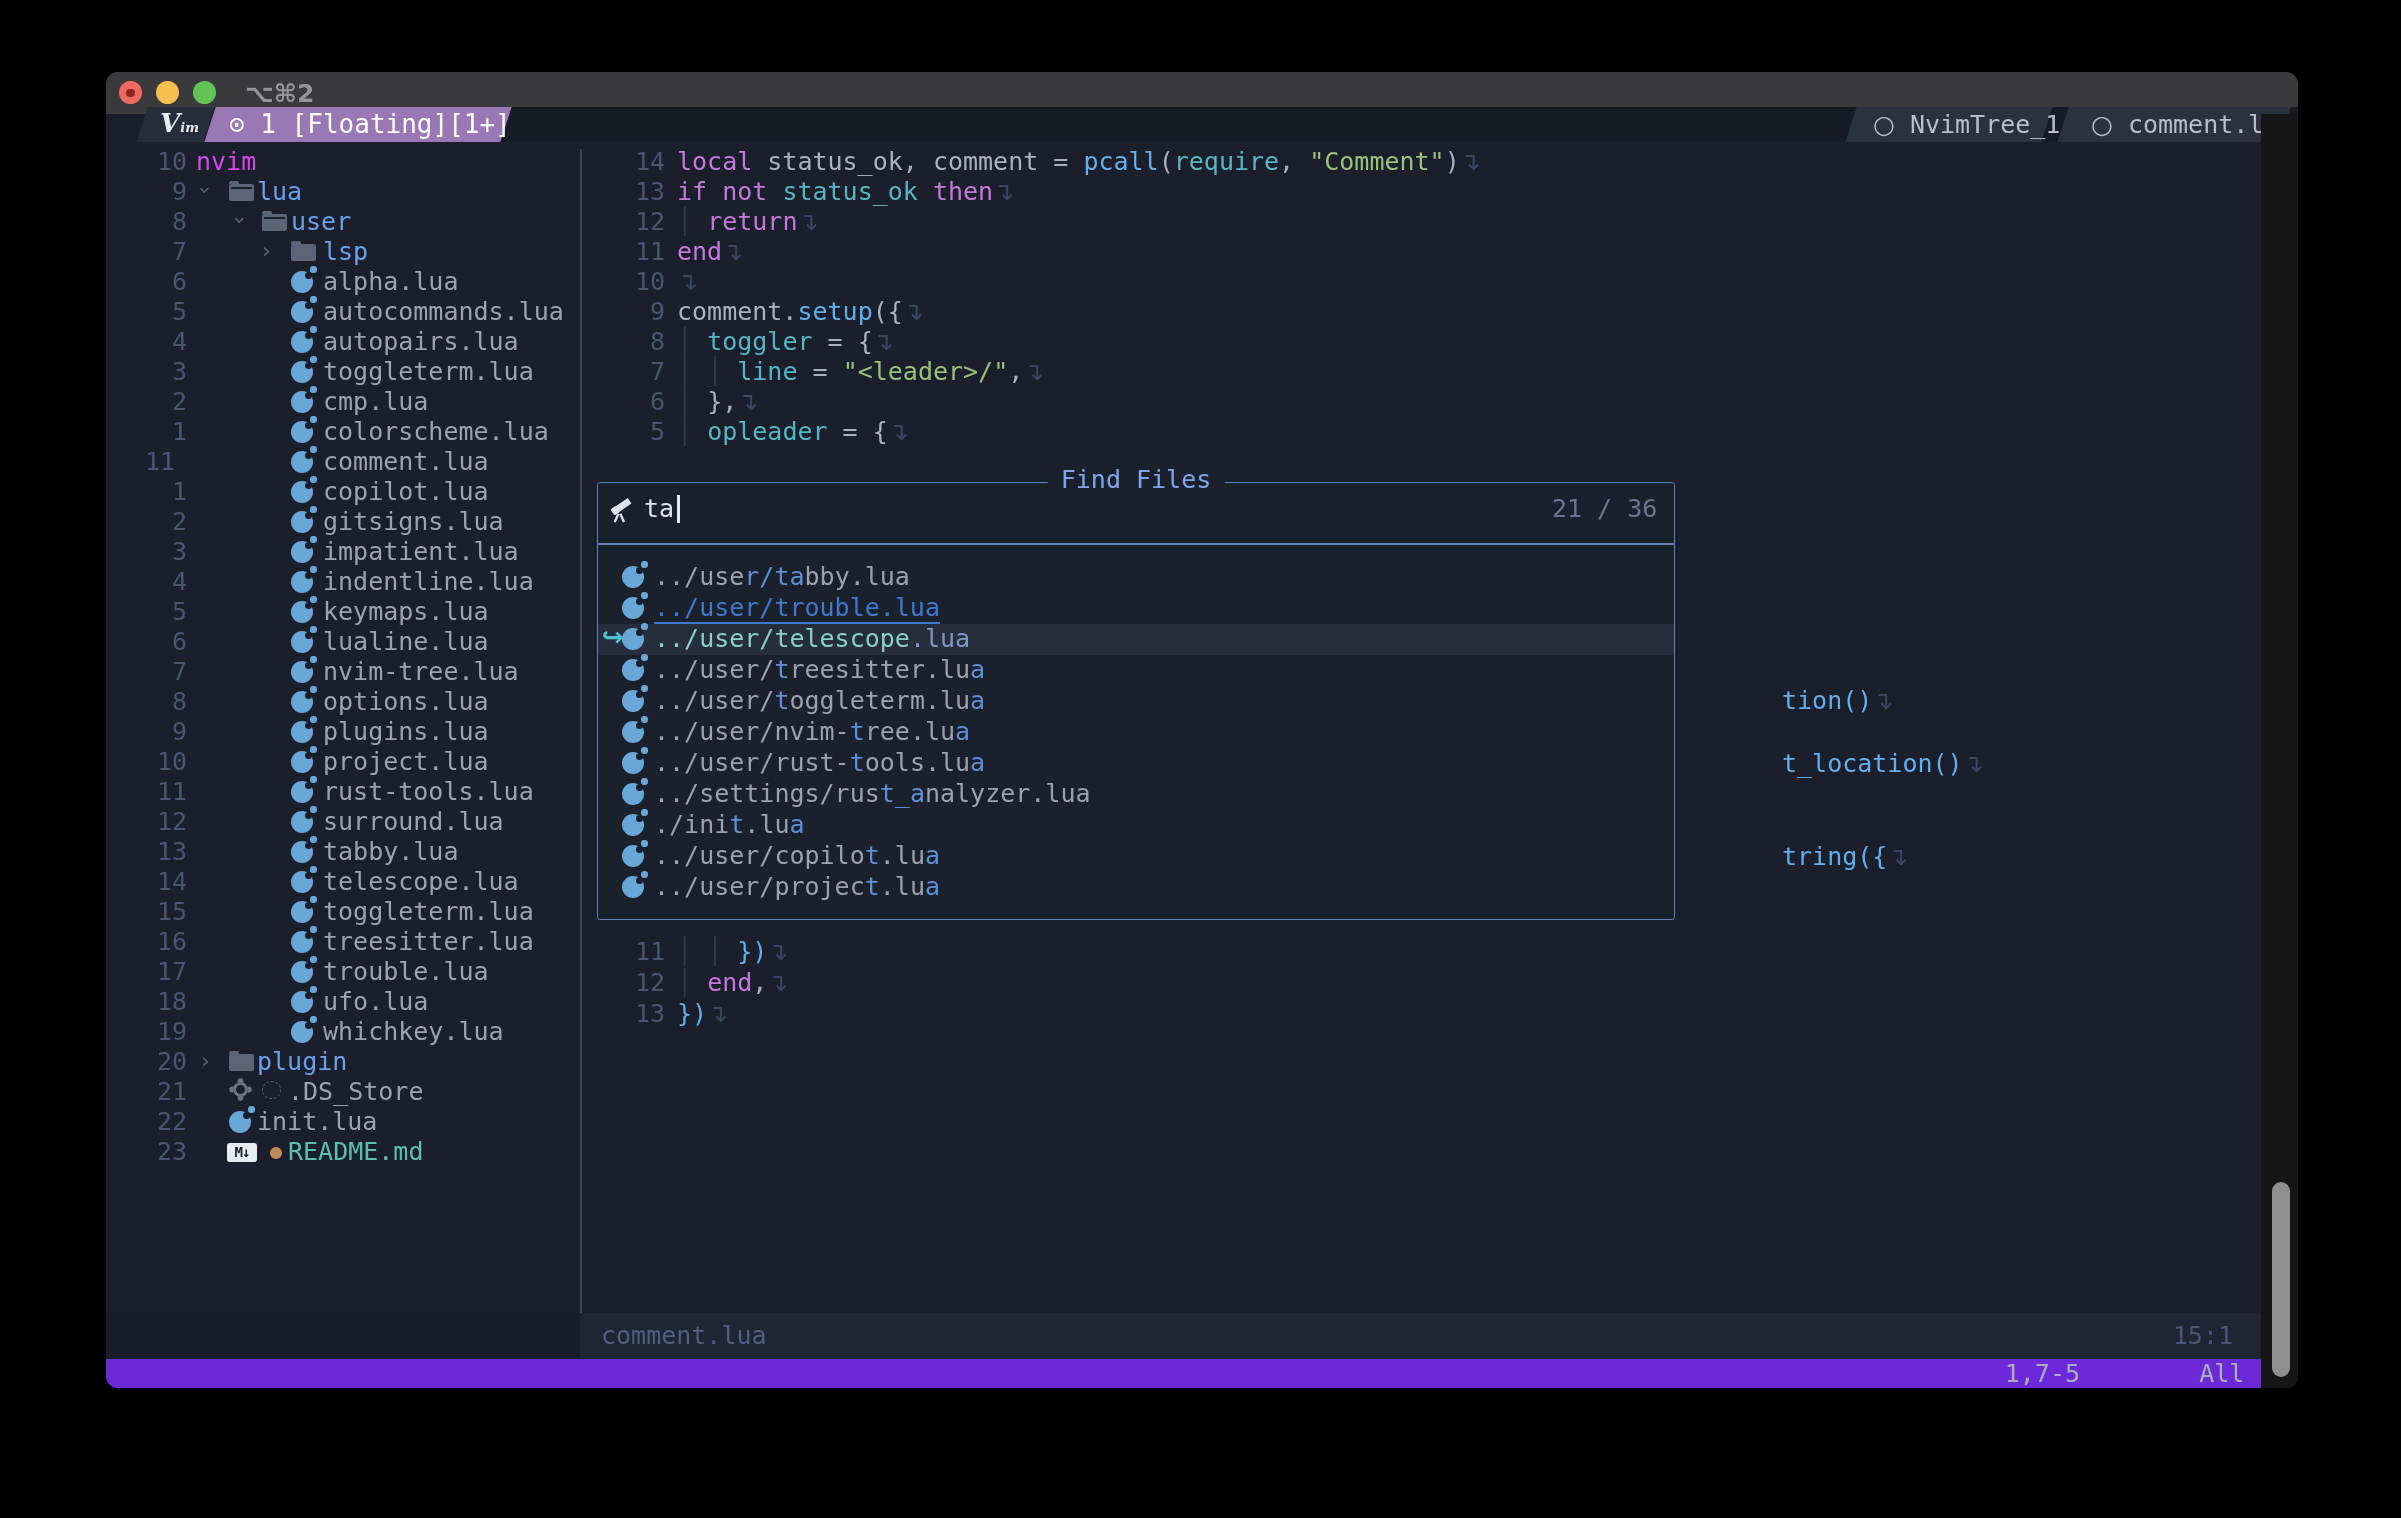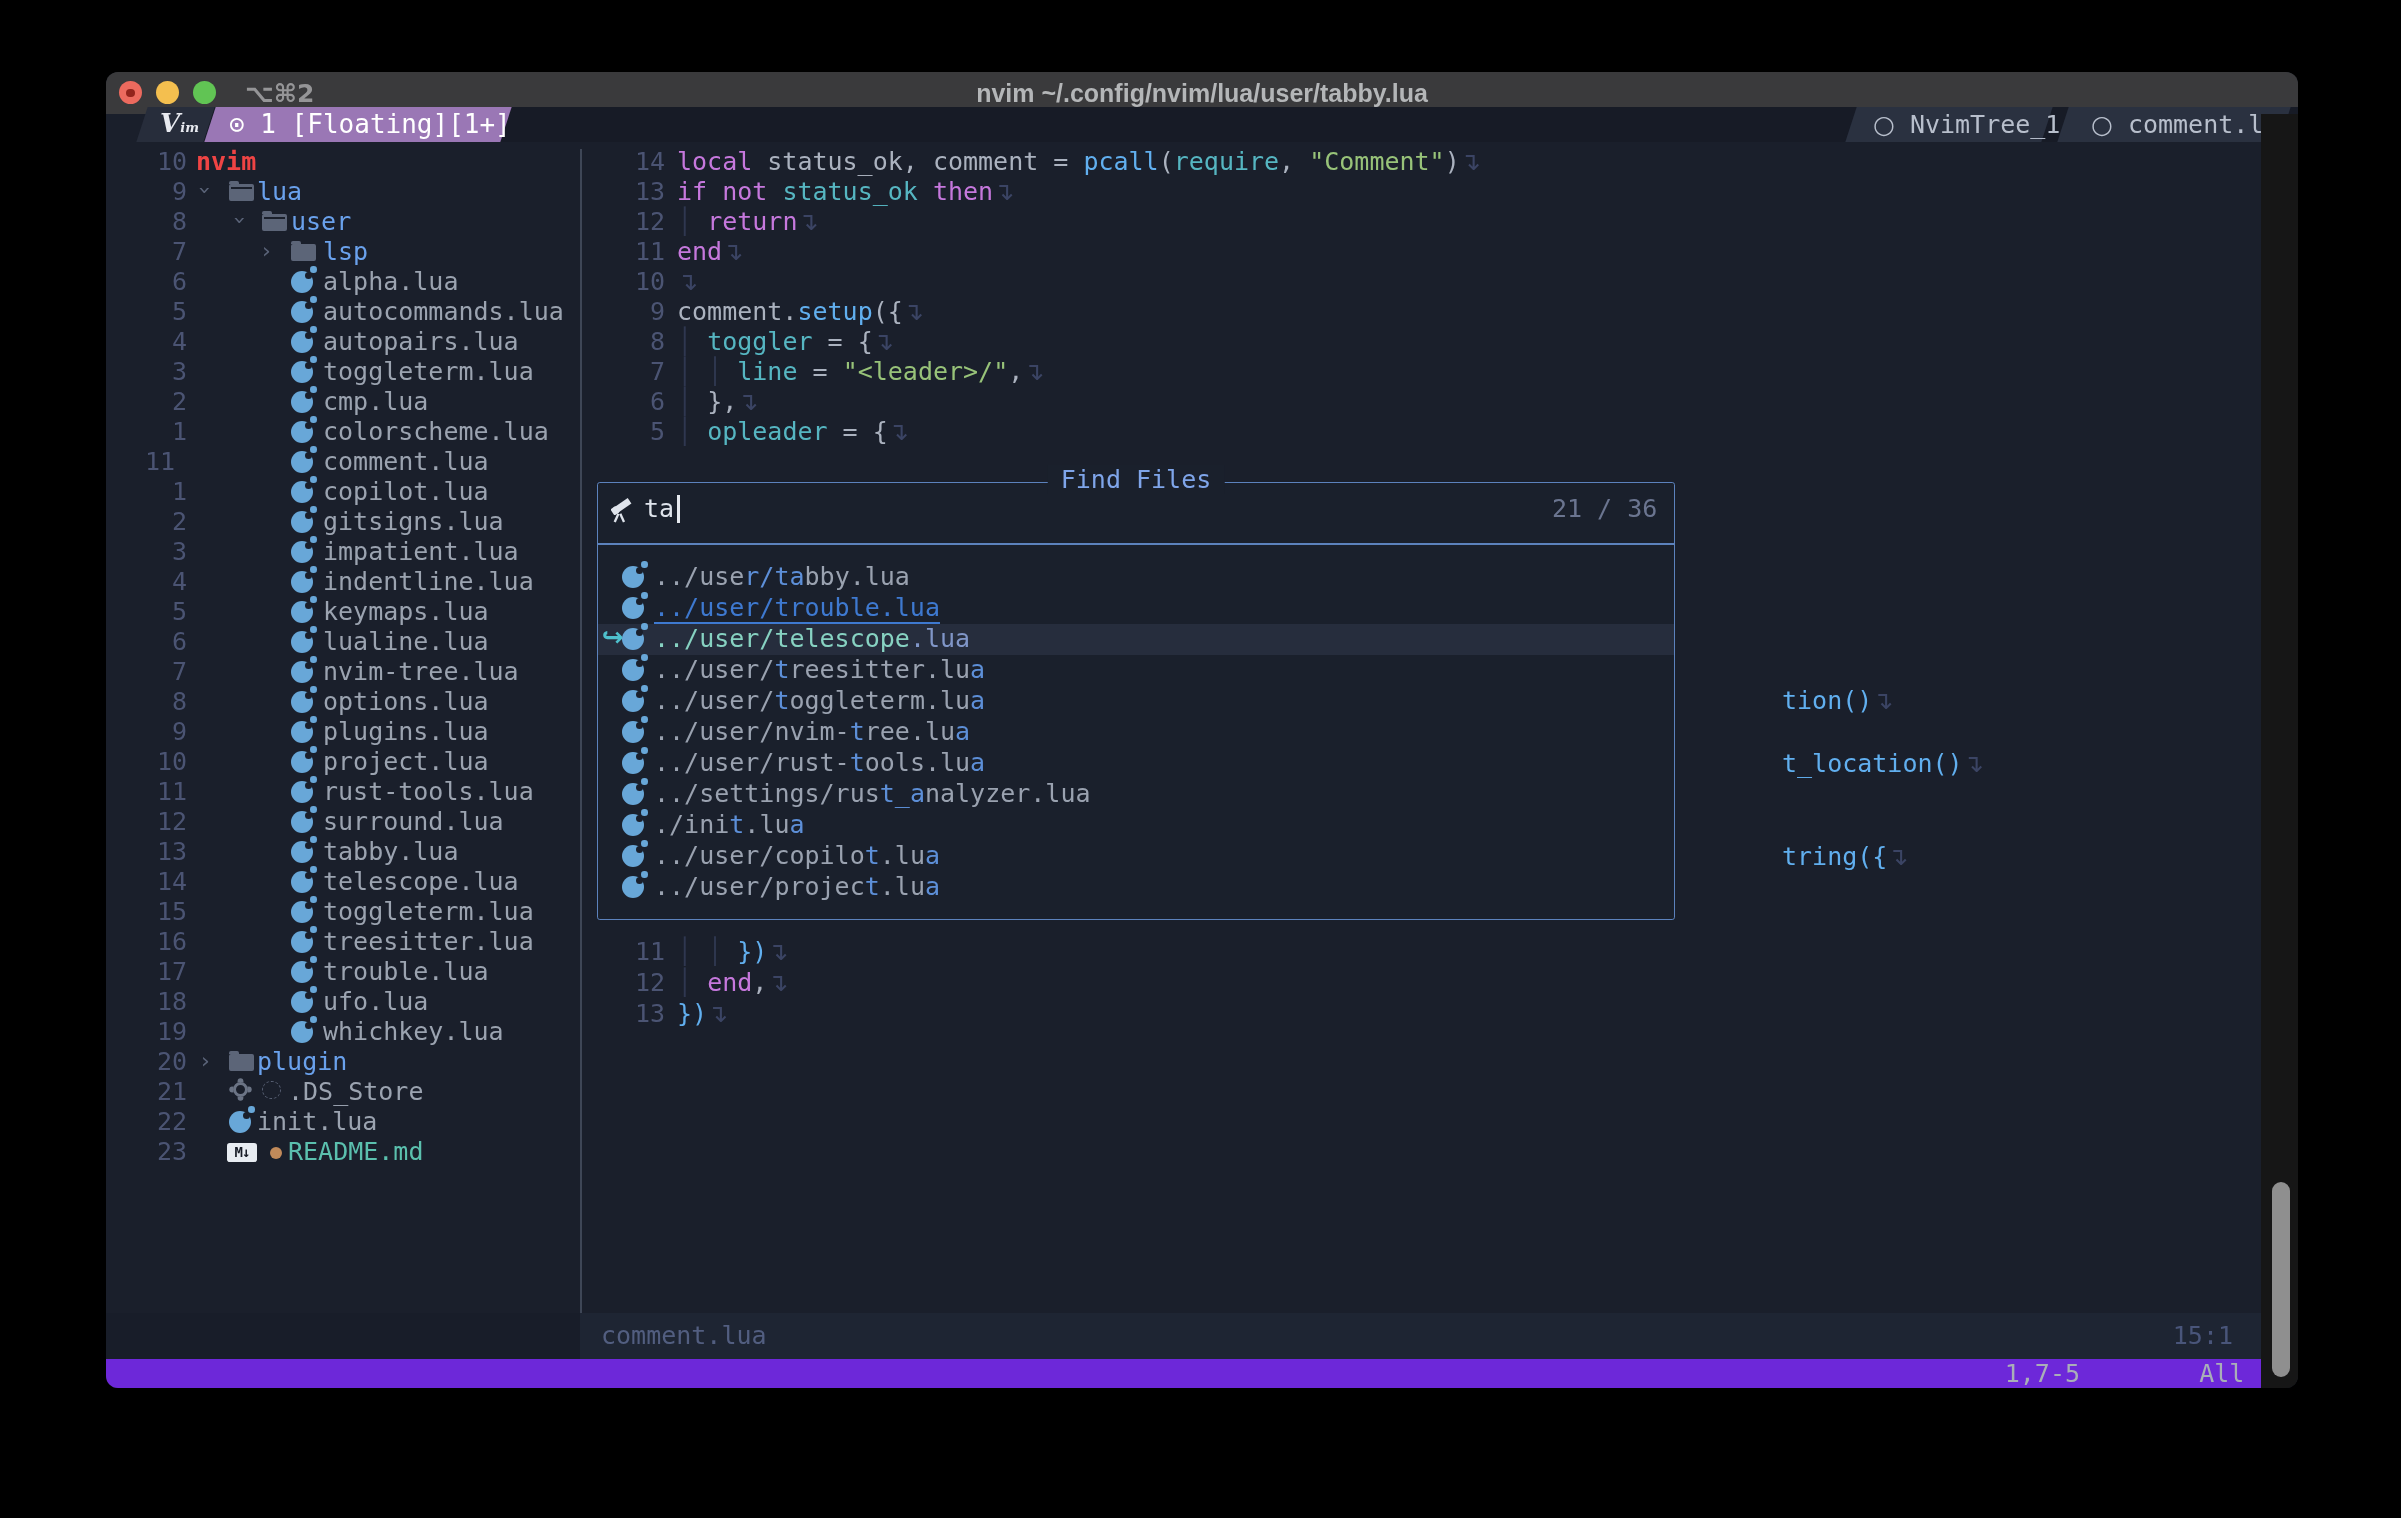--- a/index.html
+++ b/index.html
@@ -38,21 +38,21 @@
   .luaicon{position:absolute;width:22px;height:22px;top:3.7px;border-radius:50%;background:#68a7d8;}
   .luaicon::before{content:"";position:absolute;right:0.9px;top:0.9px;width:7.4px;height:7.4px;border-radius:50%;background:#1a1f2b;}
   .luaicon::after{content:"";position:absolute;right:-3.7px;top:-4.6px;width:6.5px;height:6.5px;border-radius:50%;background:#68a7d8;}
   .foldericon{position:absolute;top:7.4px;width:25px;height:16.7px;background:#5c6578;border-radius:1.9px;}
   .foldericon::before{content:"";position:absolute;left:0;top:-3.7px;width:10.2px;height:3.7px;background:#5c6578;border-radius:1.9px 1.9px 0 0;}
   .foldericon.open::after{content:"";position:absolute;left:1.9px;top:2.8px;width:21px;height:1.9px;background:#1a1f2b;}
   .gearicon{position:absolute;top:4.6px;width:15px;height:15px;border:3.7px solid #6b7485;border-radius:50%;background:none;box-shadow:0 -8.3px 0 -4.6px #6b7485,0 8.3px 0 -4.6px #6b7485,-8.3px 0 0 -4.6px #6b7485,8.3px 0 0 -4.6px #6b7485;}
   .dashcircle{position:absolute;top:3.7px;width:18.5px;height:18.5px;border:1.9px dashed #596175;border-radius:50%;}
   .mdicon{position:absolute;top:5.6px;width:30px;height:19.4px;background:#e8ecf2;border-radius:2.8px;color:#171b26;font-size:14px;font-weight:bold;text-align:center;line-height:19.4px;letter-spacing:-0.9px;}
   .dot{position:absolute;top:10.2px;width:12px;height:12px;border-radius:50%;background:#c18a5a;}
-  .c-root{color:#ef4444;font-weight:bold;}
+  .c-root{color:#d946ef;font-weight:normal;}
   .c-folder{color:#6aa1ec;}
   .c-file{color:#9ba3b0;}
   .c-md{color:#5bc0ae;}
   
   #winsep{position:absolute;left:474px;top:77px;width:1.9px;height:1164px;background:#3e4656;}
   
   #editor{position:absolute;left:474px;top:75px;width:1681px;}
   .erow{position:relative;height:30px;white-space:pre;}
   .enum{position:absolute;left:26px;top:0;width:59px;text-align:right;color:#4b5473;font-size:25px;}
   .ecode{position:absolute;left:97px;top:0;font-size:25px;}
@@ -99,21 +99,20 @@
 </head>
 <body>
 
 <div id="window" class="mono">
 
   <div id="titlebar">
     <div class="tl" id="tl-close"></div>
     <div class="tl" id="tl-min"></div>
     <div class="tl" id="tl-max"></div>
     <div id="shortcut-badge">⌥⌘2</div>
-    <div id="win-title">nvim ~/.config/nvim/lua/user/tabby.lua</div>
   </div>
 
   <div id="tabline">
     <div id="vim-tab"></div>
     <div id="vim-logo">V<i>im</i></div>
     <div id="float-tab"></div>
     <div id="float-tab-label">⊙ 1 [Floating][1+]</div>
     <div class="rtab" style="left:1702px;width:196px;"></div>
     <div class="rtab-lbl" style="left:1724px;"><span class="circ">○</span> NvimTree_1</div>
     <div class="rtab" style="left:1914px;width:222px;"></div>

